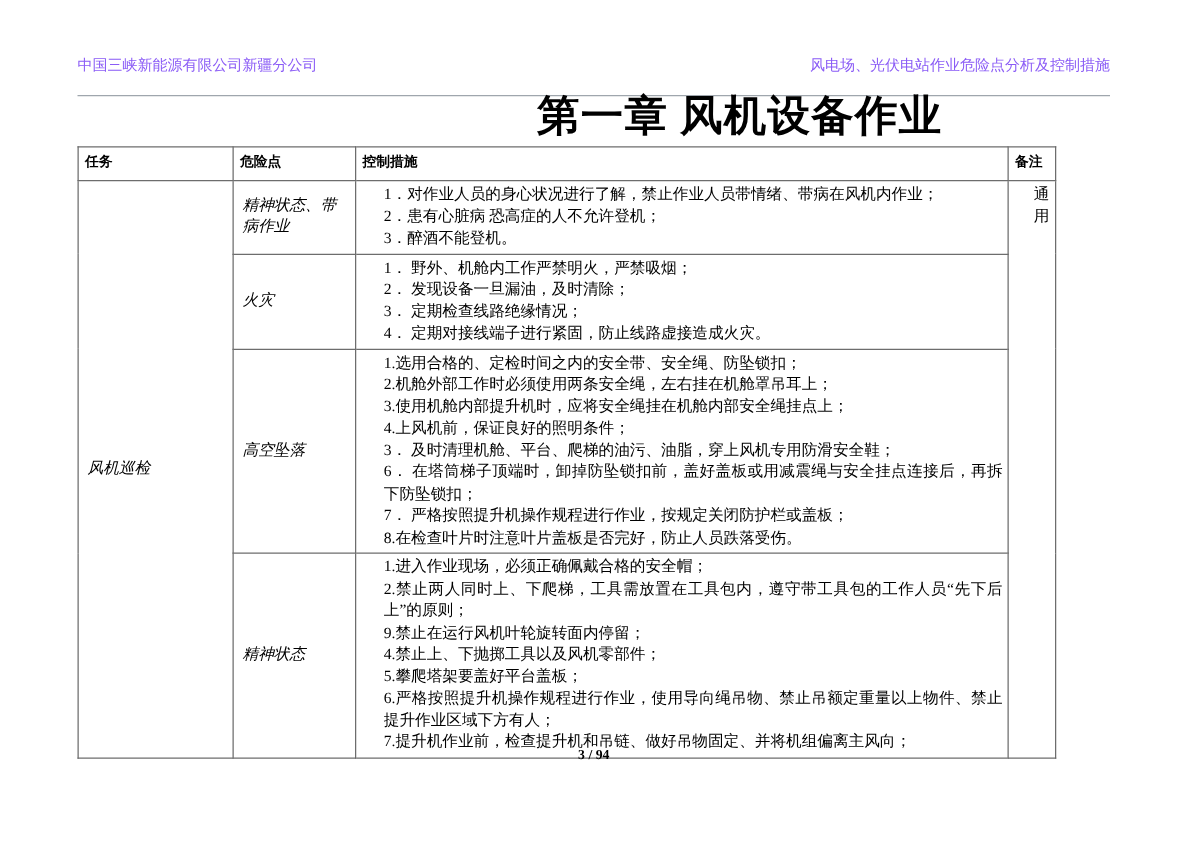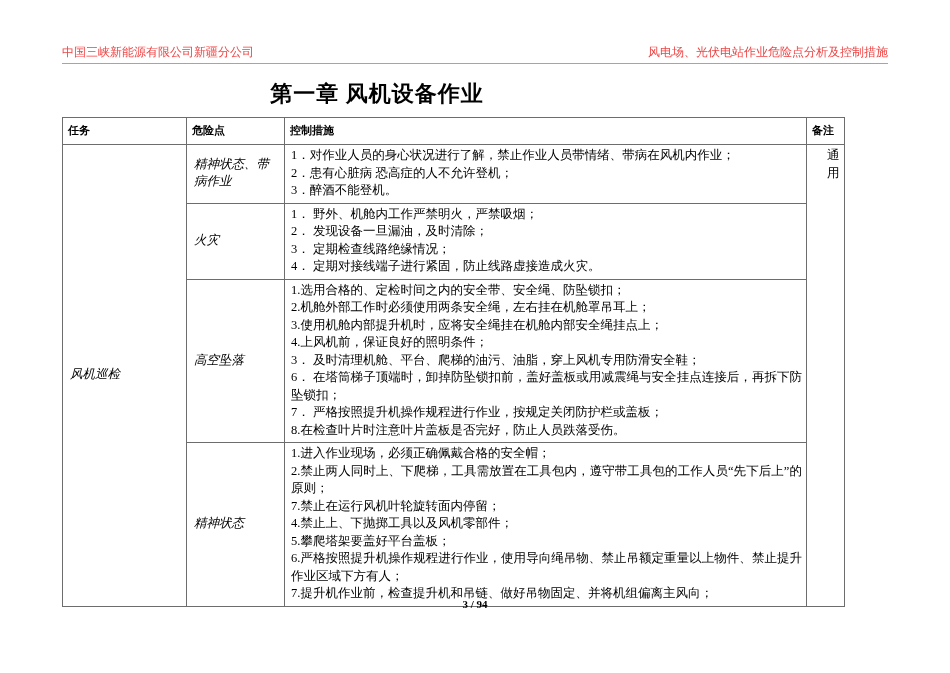--- a/index.html
+++ b/index.html
@@ -26,35 +26,35 @@
   .doc-header {
     position: absolute;
     left: 62px;
     top: 44px;
     width: 826px;
     display: flex;
     justify-content: space-between;
     align-items: flex-end;
     font-size: 12px;
     line-height: 16px;
-    color: #ef4444;
-    padding-bottom: 3px;
+    color: #8b5cf6;
+    padding-bottom: 16px;
     border-bottom: 1.2px solid #9fa6ad;
   }
   .doc-header .hdr-left { text-align: left; white-space: nowrap; }
   .doc-header .hdr-right { text-align: center; white-space: nowrap; }
 
   
   .chapter-title {
     position: absolute;
     left: 0;
     top: 79px;
     width: 754px;
-    text-align: center;
-    font-size: 22px;
+    text-align: right;
+    font-size: 34px;
     font-weight: bold;
     letter-spacing: 1px;
     line-height: 30px;
   }
 
   
   .risk-table {
     position: absolute;
     left: 62px;
     top: 117px;
@@ -92,21 +92,21 @@
     padding-right: 4px;
     line-height: 17px;
     font-style: italic;
   }
   td.note-cell {
     vertical-align: top;
     text-align: left;
     padding-left: 20px;
     padding-right: 2px;
   }
-  td.ctrl-cell { padding-left: 6px; padding-right: 4px; }
+  td.ctrl-cell { padding-left: 22px; padding-right: 4px; }
 
   .measure-list {
     margin: 0;
     padding: 0;
     list-style: none;
   }
   .measure-list li {
     margin: 0;
     padding: 0;
     line-height: 17.5px;
@@ -195,21 +195,21 @@
           </ul>
         </td>
       </tr>
 
       <tr>
         <td class="hazard-cell">精神状态</td>
         <td class="ctrl-cell">
           <ul class="measure-list">
             <li>1.进入作业现场，必须正确佩戴合格的安全帽；</li>
             <li>2.禁止两人同时上、下爬梯，工具需放置在工具包内，遵守带工具包的工作人员“先下后上”的原则；</li>
-            <li>7.禁止在运行风机叶轮旋转面内停留；</li>
+            <li>9.禁止在运行风机叶轮旋转面内停留；</li>
             <li>4.禁止上、下抛掷工具以及风机零部件；</li>
             <li>5.攀爬塔架要盖好平台盖板；</li>
             <li>6.严格按照提升机操作规程进行作业，使用导向绳吊物、禁止吊额定重量以上物件、禁止提升作业区域下方有人；</li>
             <li>7.提升机作业前，检查提升机和吊链、做好吊物固定、并将机组偏离主风向；</li>
           </ul>
         </td>
       </tr>
 
     </tbody>
   </table>

